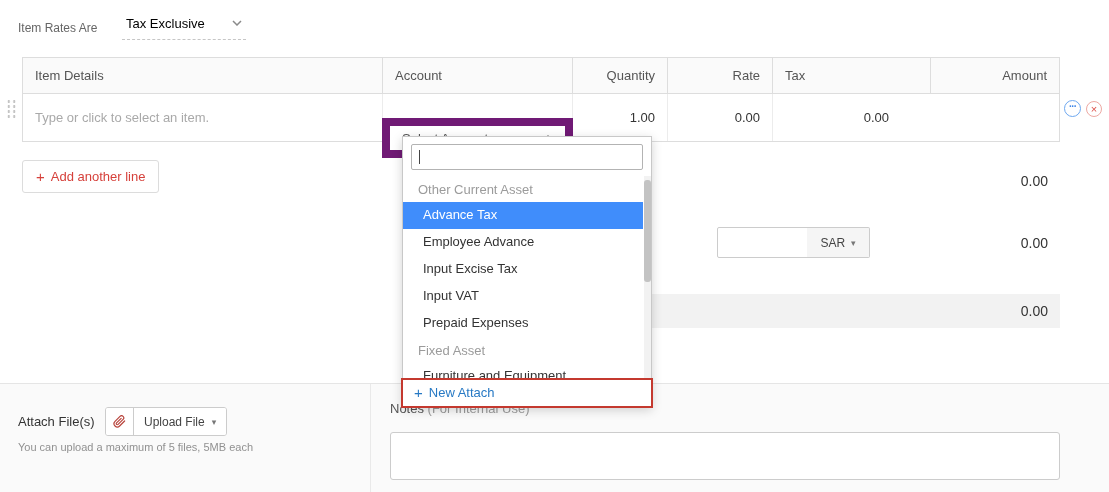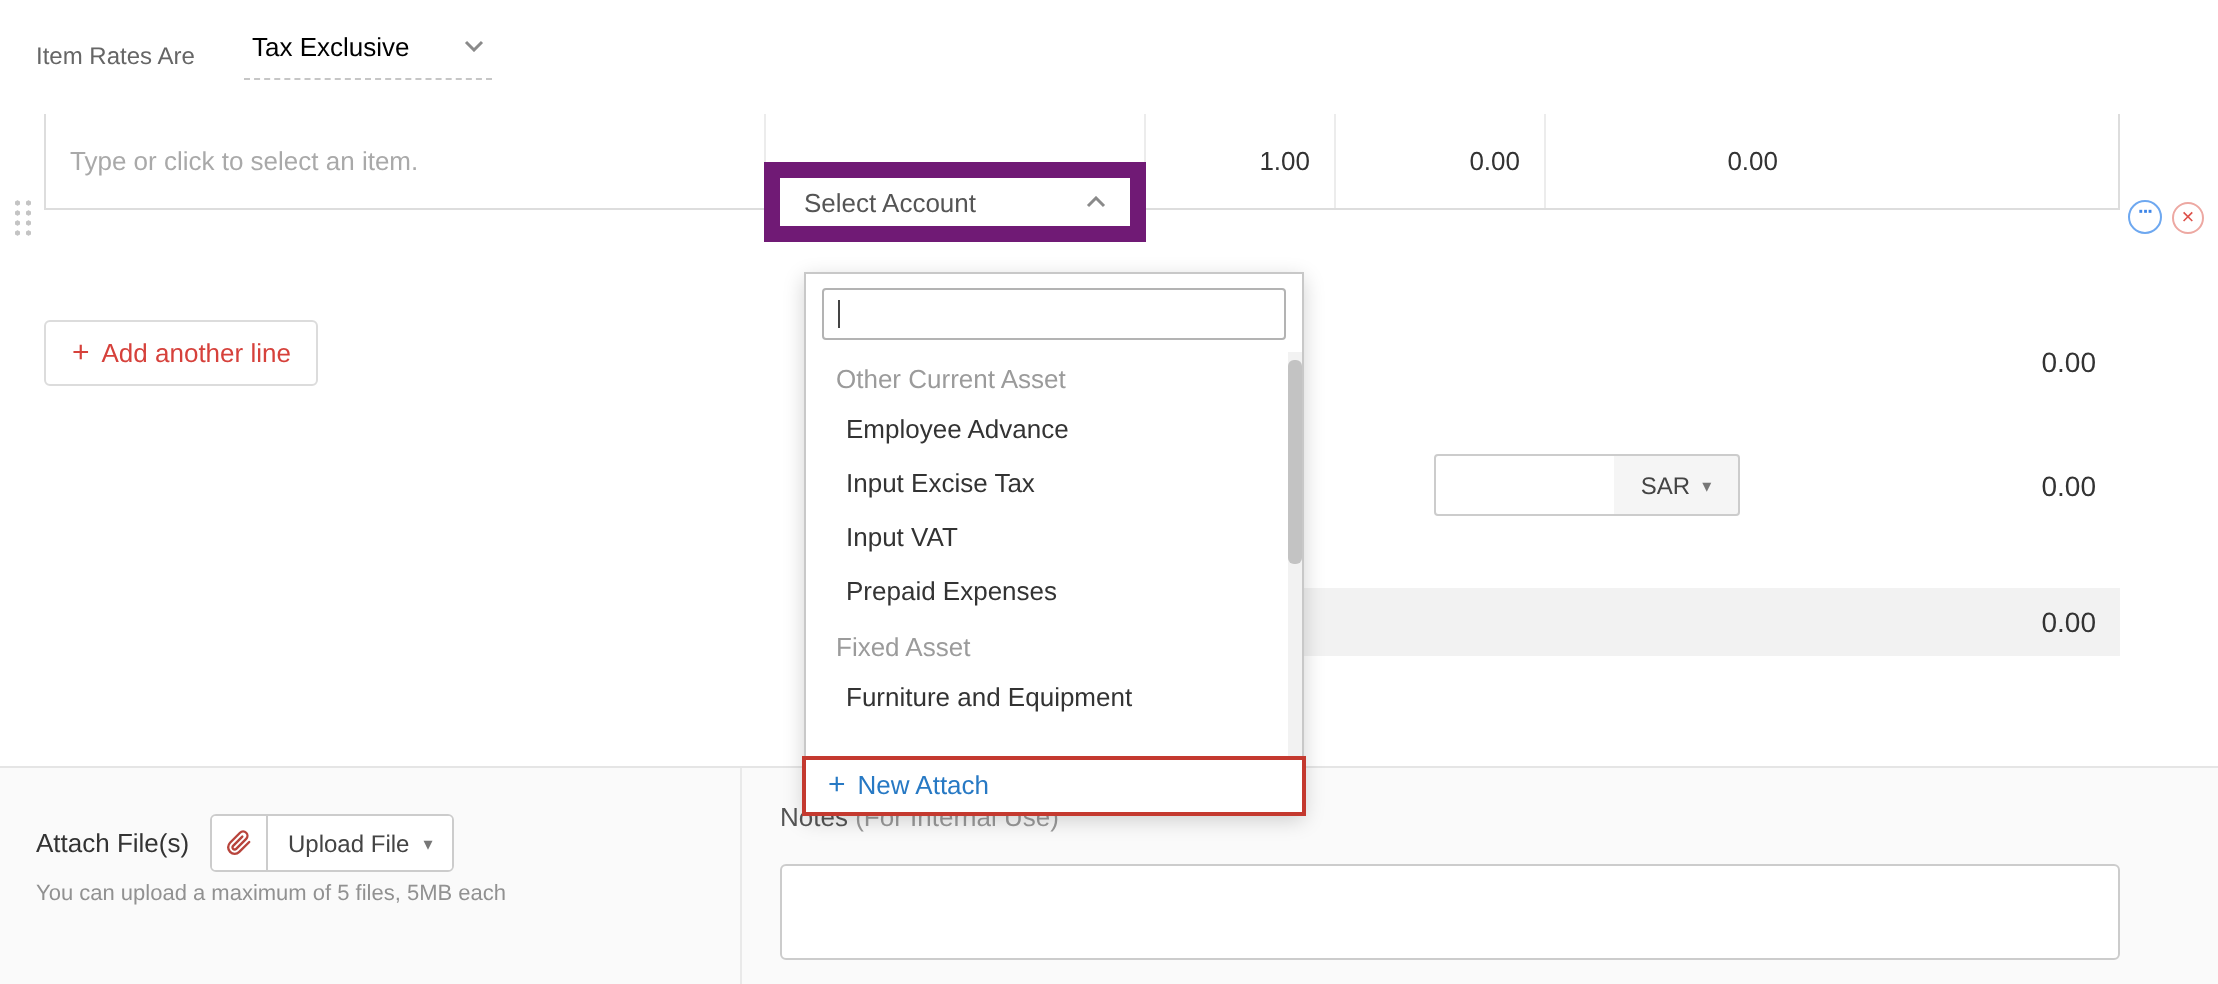--- a/index.html
+++ b/index.html
@@ -131,20 +131,28 @@
 
 <span class="rates-label">Item Rates Are</span>
 <div class="rates-select">
   <span class="val">Tax Exclusive</span>
   <svg width="10" height="6" viewBox="0 0 10 6">
       <path d="M1 1l4 4 4-4" stroke="#8a8a8a" stroke-width="1.5" fill="none"></path>
     </svg>
 </div>
 
 <div class="table">
+  <div class="thead">
+    <div class="th col-item">Item Details</div>
+    <div class="th col-account">Account</div>
+    <div class="th col-qty right">Quantity</div>
+    <div class="th col-rate right">Rate</div>
+    <div class="th col-tax">Tax</div>
+    <div class="th col-amount right">Amount</div>
+  </div>
   <div class="trow">
     <div class="td col-item">
       <input class="item-input" placeholder="Type or click to select an item." style="">
     </div>
     <div class="td col-account">
       <div class="account-select">
         <span>Select Account</span>
         <svg width="10" height="6" viewBox="0 0 10 6">
             <path d="M1 5l4-4 4 4" stroke="#8a8a8a" stroke-width="1.5" fill="none"></path>
           </svg>
@@ -206,20 +214,21 @@
   <textarea class="notes-input" style=""></textarea>
 </div>
 
 <div class="dropdown">
   <div class="dd-search">
     <input value="" style="">
     <span class="text-cursor"></span>
   </div>
   <div class="dd-list">
     <div class="dd-group">Other Current Asset</div>
+    <div class="dd-item selected">Advance Tax</div>
     <div class="dd-item">Employee Advance</div>
     <div class="dd-item">Input Excise Tax</div>
     <div class="dd-item">Input VAT</div>
     <div class="dd-item">Prepaid Expenses</div>
     <div class="dd-group">Fixed Asset</div>
     <div class="dd-item">Furniture and Equipment</div>
     <div class="dd-scrollbar">
       <div class="dd-thumb"></div>
     </div>
   </div>

